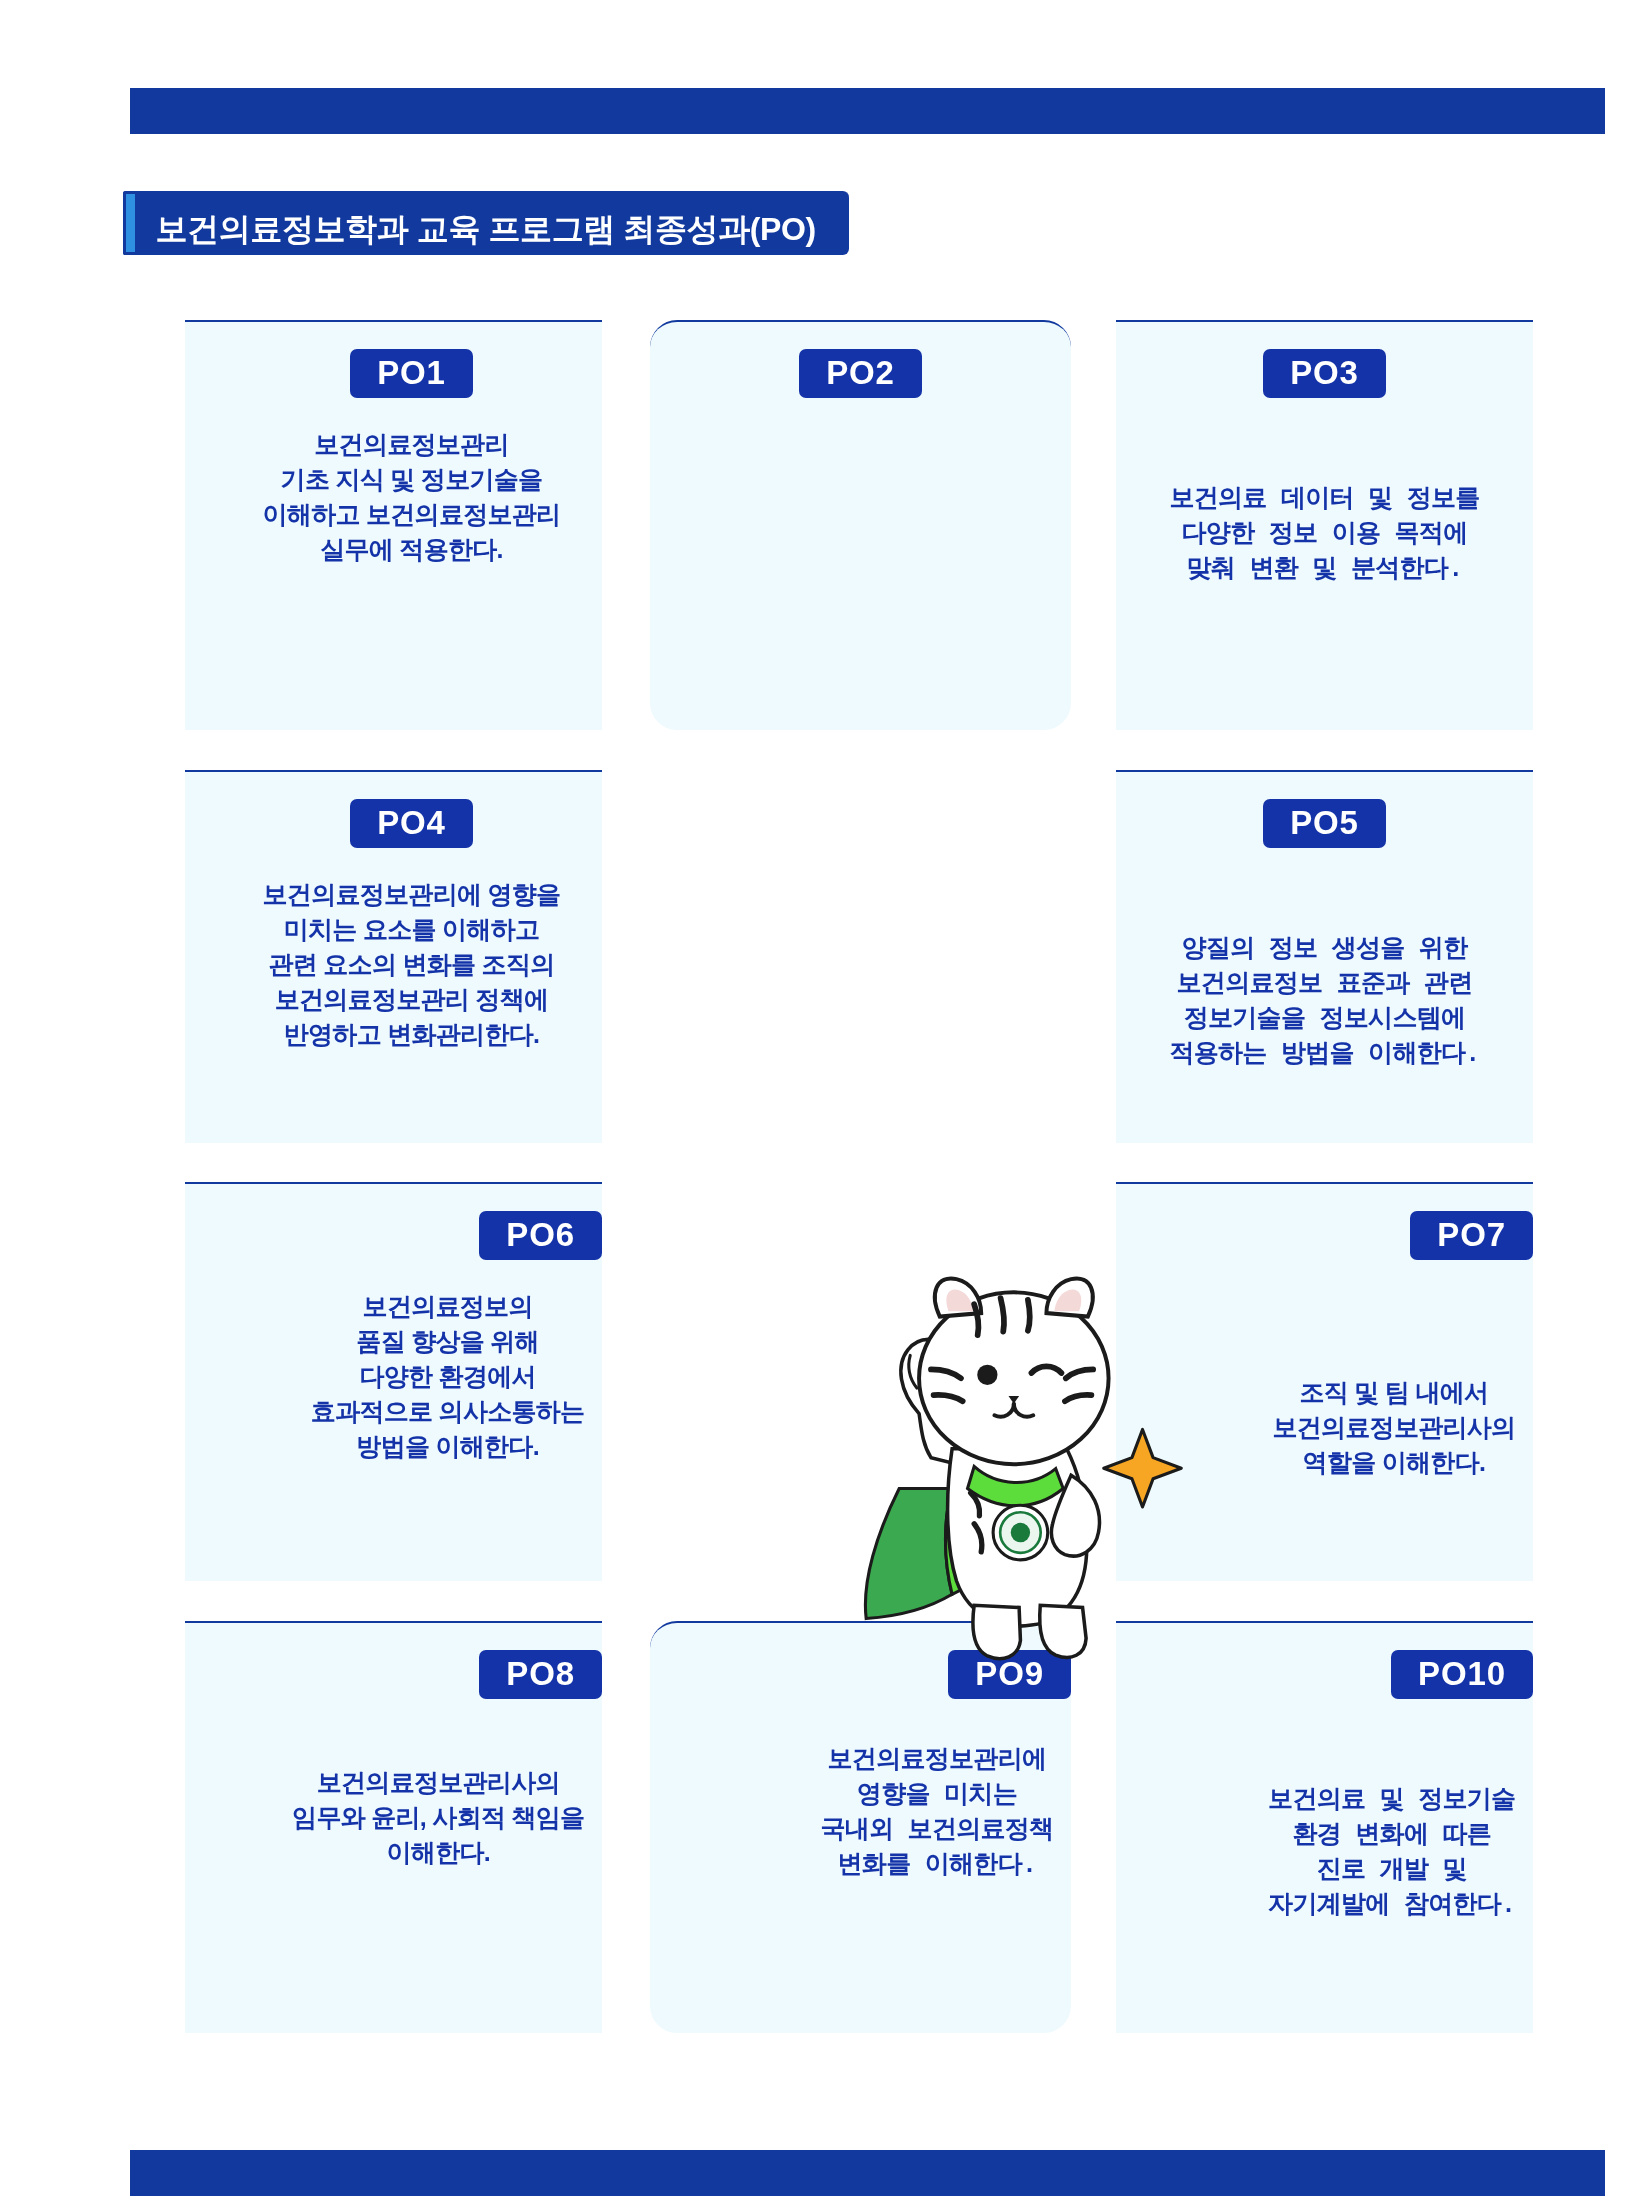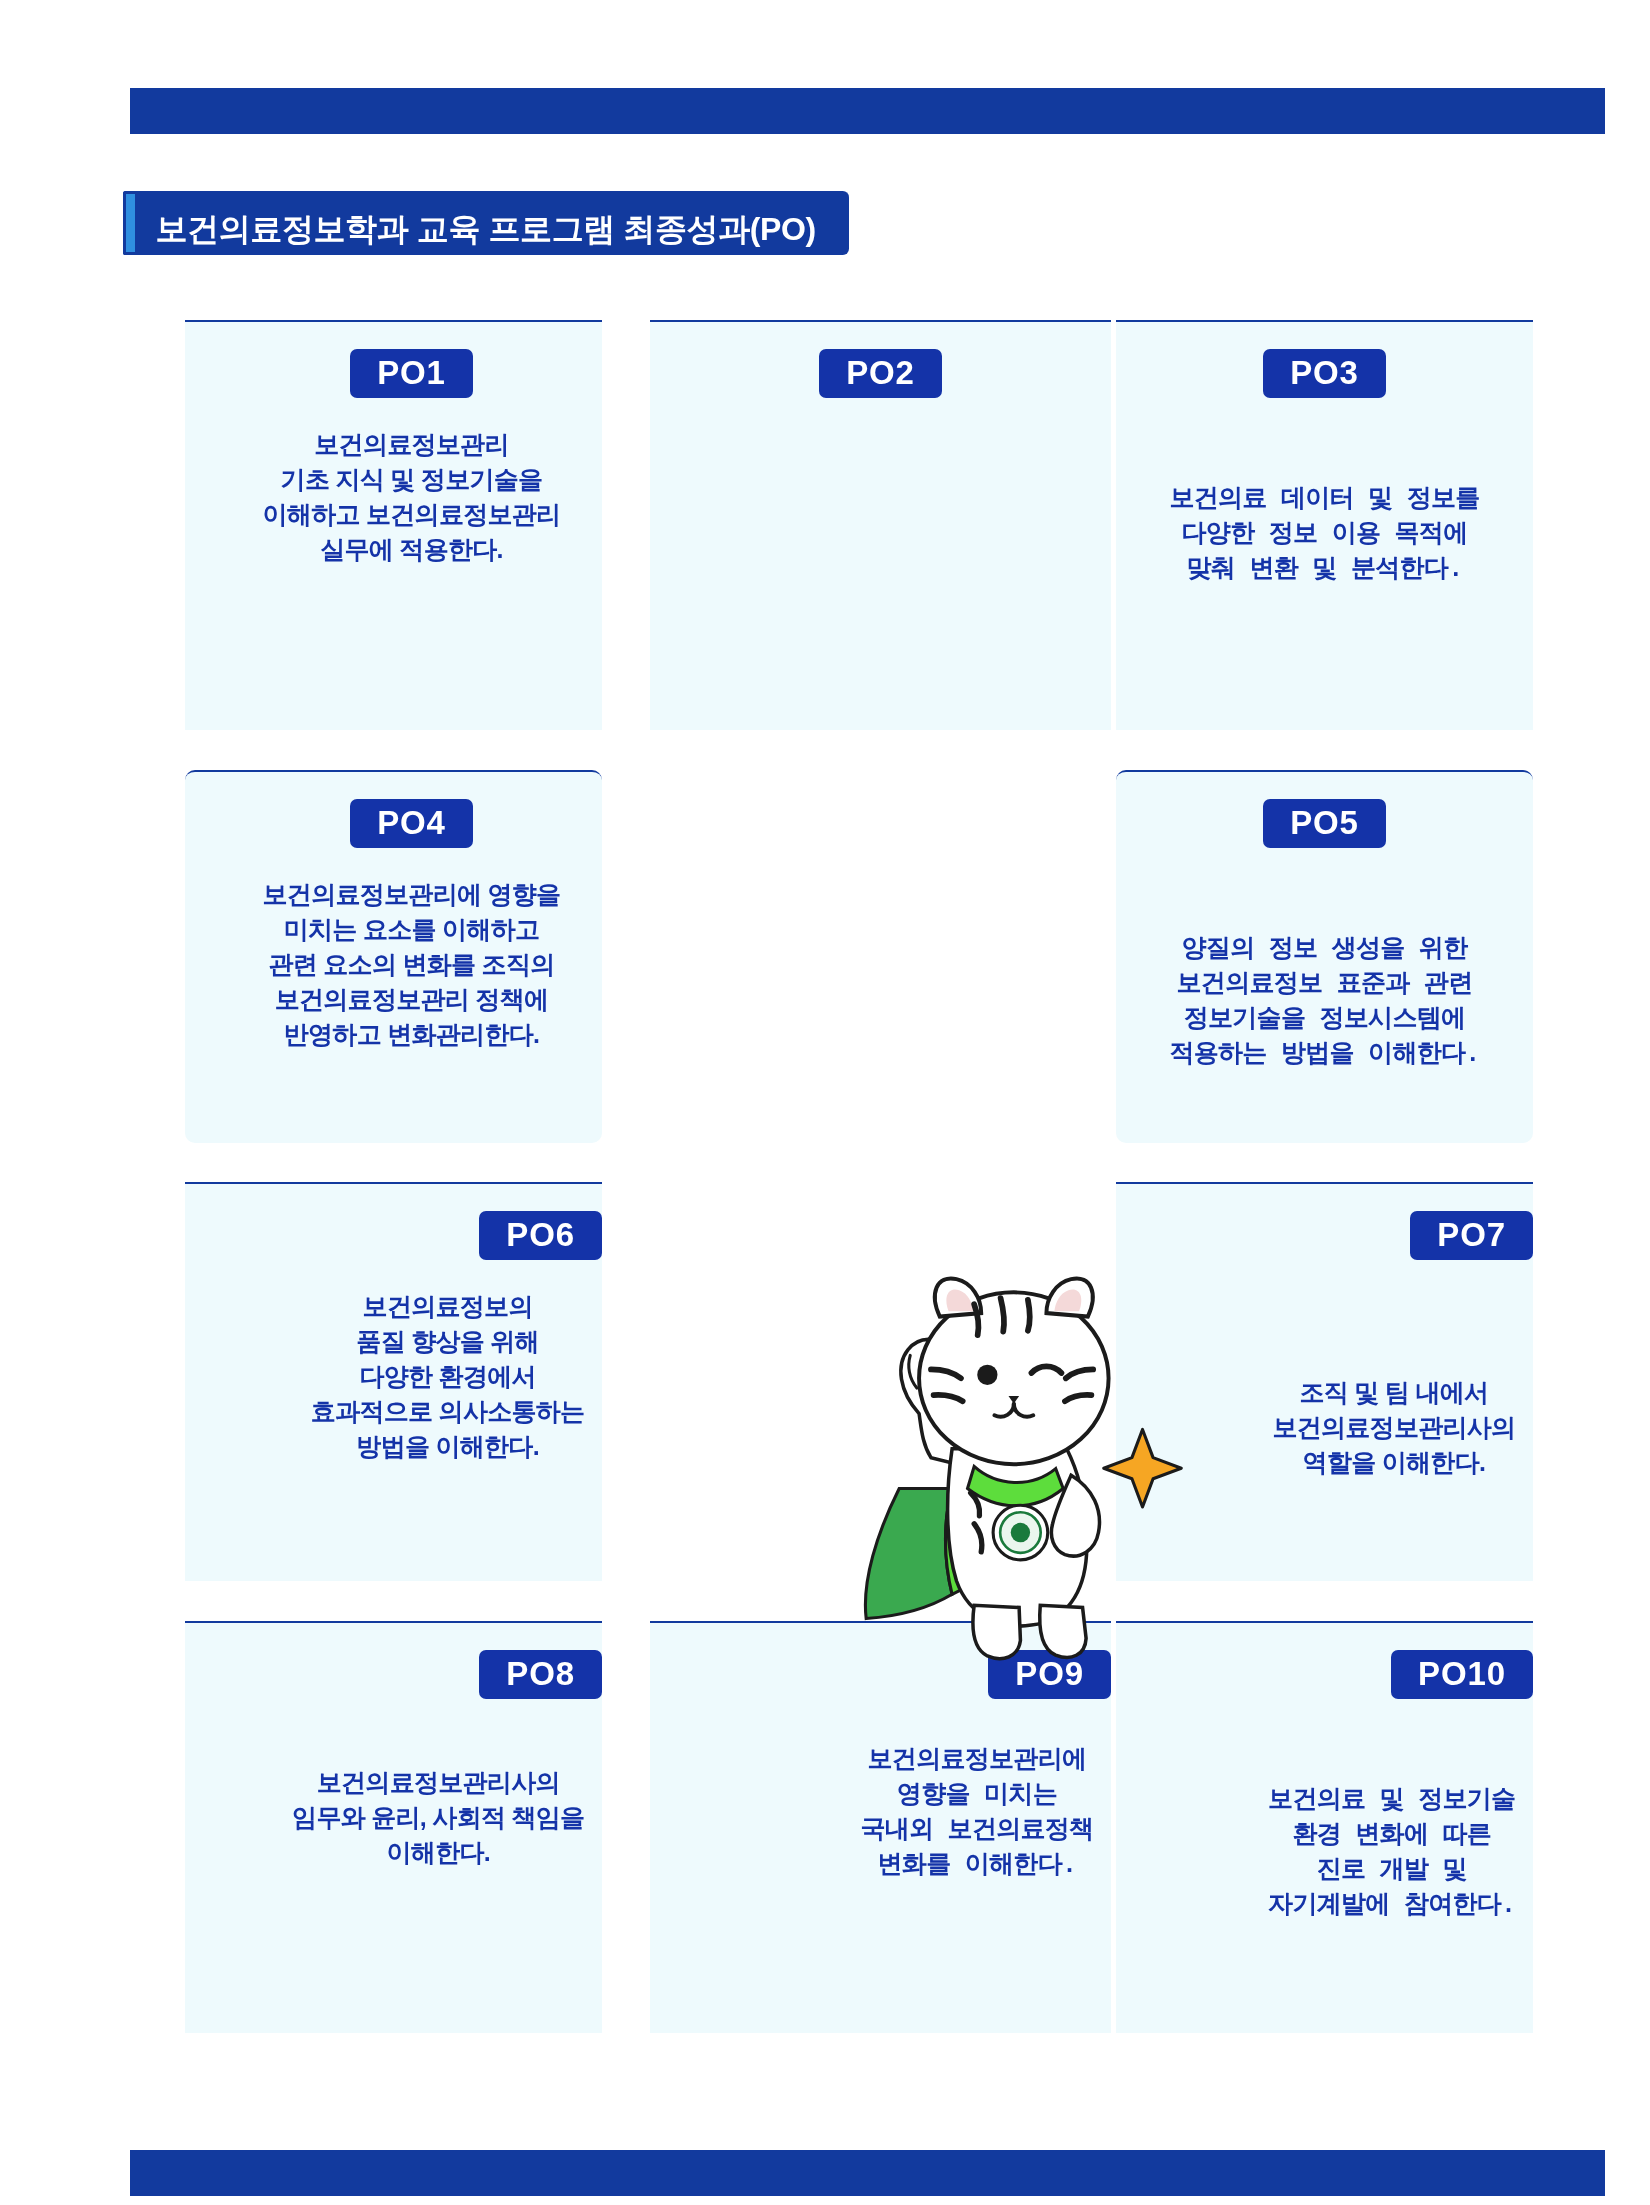--- a/index.html
+++ b/index.html
@@ -122,26 +122,26 @@
     white-space: pre-line;
   }
   
   .body-t1 { margin-top: 29px; }
   .body-t2 { margin-top: 44px; font-family: Liberation Mono, monospace; }
   .body-t3 { margin-top: 66px; }
   .body-t4 { margin-top: 75px; }
 
   
   .col1 { left: 0px;    width: 417px; padding-left: 36px; }
-  .col2 { left: 465px; width: 461px; }
+  .col2 { left: 465px; width: 421px; border-radius: 27px; }
   .col3 { left: 931px; width: 417px; gap: 40px; }
 
   
   .row1 { top: 0px;    height: 410px; }
-  .row2 { top: 450px; height: 373px; border-radius: 10px; }
+  .row2 { top: 450px; height: 373px; }
   .row3 { top: 862px; height: 399px; align-items: flex-end; }
   .row4 { top: 1301px; height: 412px; align-items: flex-end; }
 
   
   .mascot {
     position: absolute;
     left: 582px;
     top: 864px;
     width: 476px;
     height: 512px;

